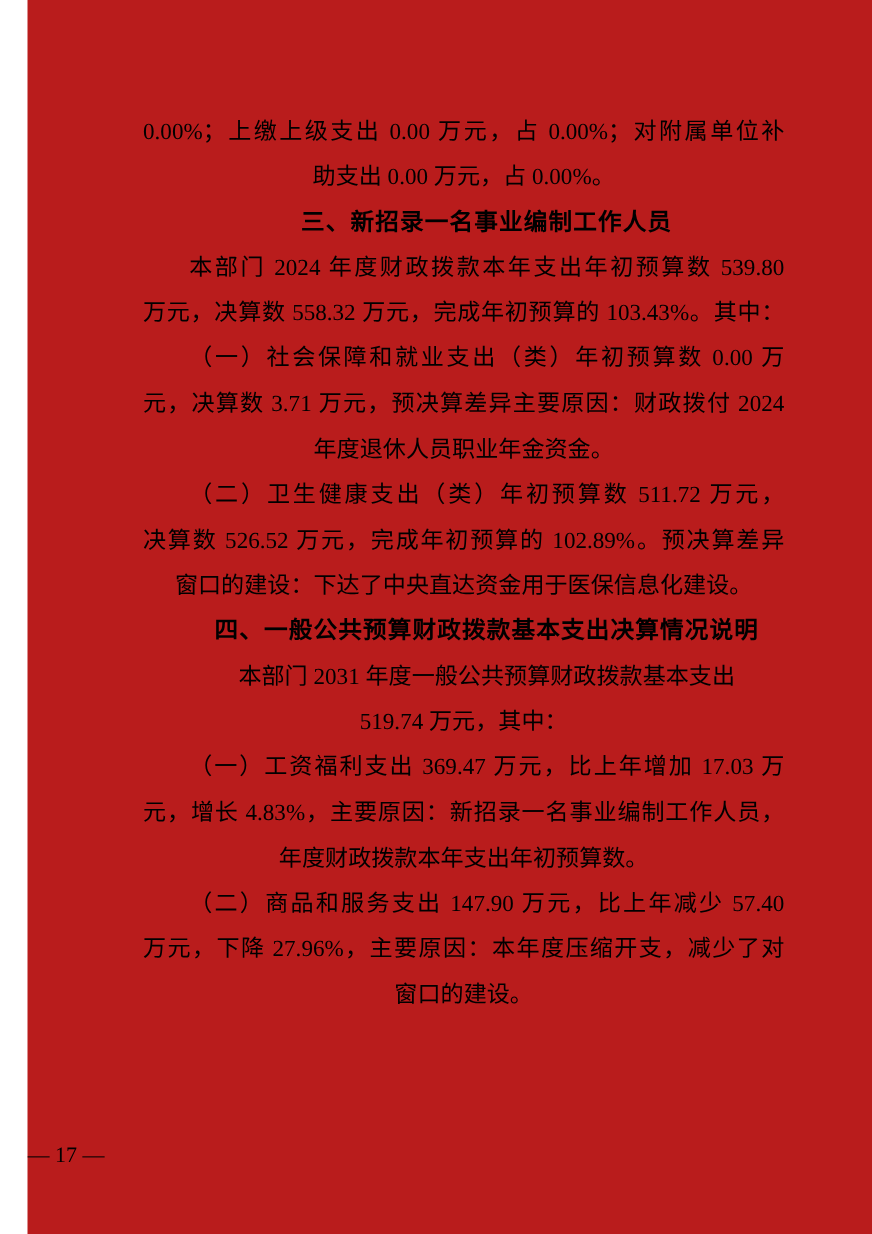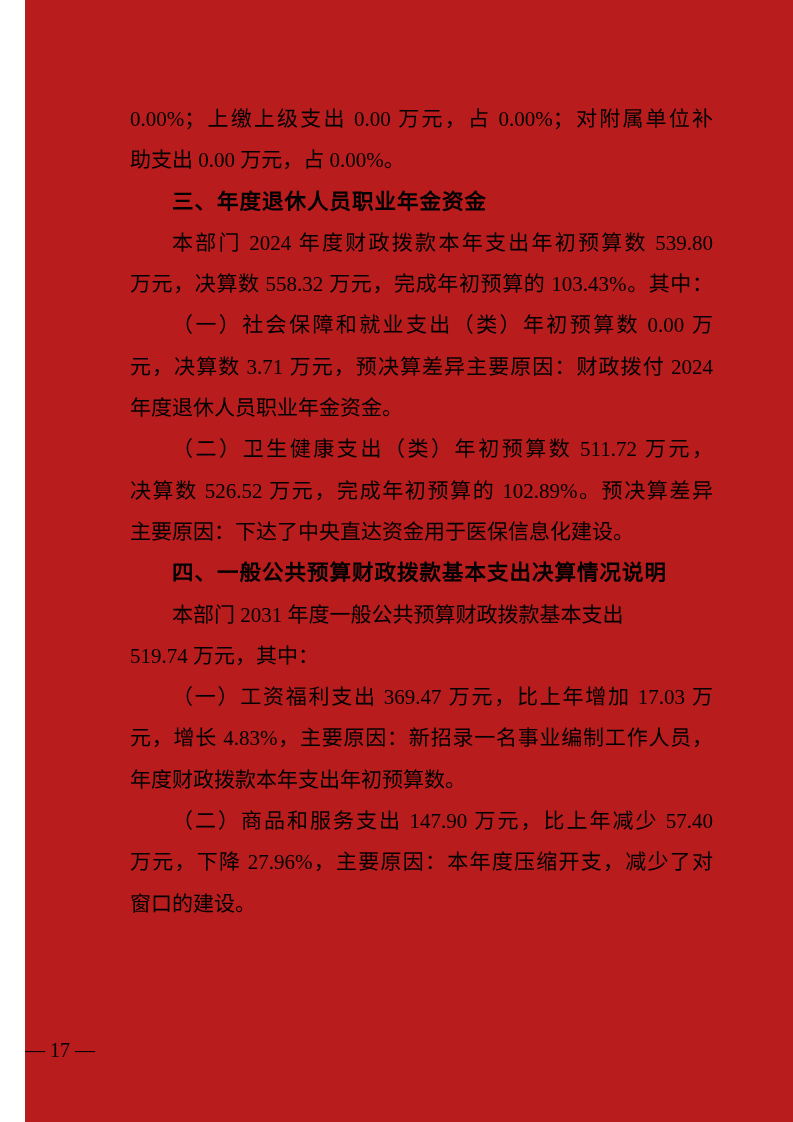--- a/index.html
+++ b/index.html
@@ -24,20 +24,21 @@
   }
   .line {
     display: block;
     height: 41.3px;
     line-height: 41.3px;
     font-size: 21px;
     font-family: "Liberation Serif", "DejaVu Serif", serif;
     color: #000000;
     white-space: nowrap;
     overflow: visible;
+    text-align: center;
   }
   .line.fill {
     white-space: normal;
     text-align: justify;
     text-align-last: justify;
   }
   .line.indent {
     padding-left: 42px;
   }
   .line.indent.fill {
@@ -62,29 +63,29 @@
     color: #000000;
   }
 </style>
 </head>
 <body>
 
 <div class="page">
   <div class="content">
       <div class="line fill">0.00%；上缴上级支出 0.00 万元，占 0.00%；对附属单位补</div>
       <div class="line">助支出 0.00 万元，占 0.00%。</div>
-      <div class="line heading indent">三、年度退休人员职业年金资金</div>
+      <div class="line heading indent">三、新招录一名事业编制工作人员</div>
       <div class="line indent fill">本部门 2024 年度财政拨款本年支出年初预算数 539.80</div>
       <div class="line fill">万元，决算数 558.32 万元，完成年初预算的 103.43%。其中：</div>
       <div class="line indent fill">（一）社会保障和就业支出（类）年初预算数 0.00 万</div>
       <div class="line fill">元，决算数 3.71 万元，预决算差异主要原因：财政拨付 2024</div>
       <div class="line">年度退休人员职业年金资金。</div>
       <div class="line indent fill">（二）卫生健康支出（类）年初预算数 511.72 万元，</div>
       <div class="line fill">决算数 526.52 万元，完成年初预算的 102.89%。预决算差异</div>
-      <div class="line">主要原因：下达了中央直达资金用于医保信息化建设。</div>
+      <div class="line">窗口的建设：下达了中央直达资金用于医保信息化建设。</div>
       <div class="line heading indent">四、一般公共预算财政拨款基本支出决算情况说明</div>
       <div class="line indent">本部门 2031 年度一般公共预算财政拨款基本支出</div>
       <div class="line">519.74 万元，其中：</div>
       <div class="line indent fill">（一）工资福利支出 369.47 万元，比上年增加 17.03 万</div>
       <div class="line fill">元，增长 4.83%，主要原因：新招录一名事业编制工作人员，</div>
       <div class="line">年度财政拨款本年支出年初预算数。</div>
       <div class="line indent fill">（二）商品和服务支出 147.90 万元，比上年减少 57.40</div>
       <div class="line fill">万元，下降 27.96%，主要原因：本年度压缩开支，减少了对</div>
       <div class="line">窗口的建设。</div>
     </div>

